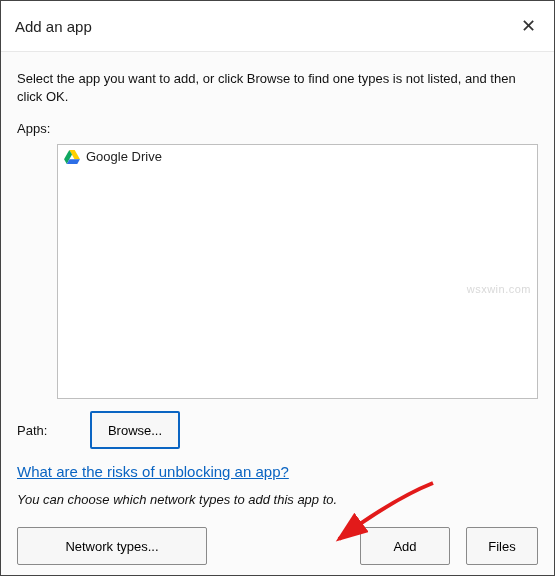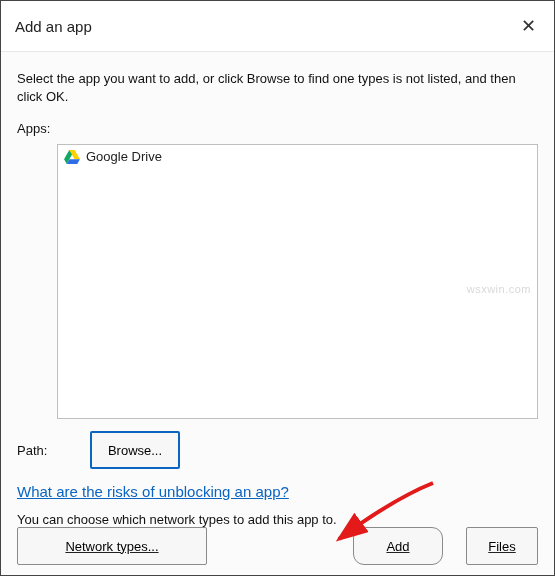--- a/index.html
+++ b/index.html
@@ -114,34 +114,34 @@
   }
   .risks {
     margin: 4px 0 12px 0;
   }
   .risks a {
     color: #0a64c2;
     text-decoration: underline;
     font-size: 15px;
   }
   .note {
-    margin-bottom: 0;
-    color: #111;
+    margin-bottom: 20px;
+    color: #111;
+    font-style: italic;
   }
   .button-row {
     display: flex;
-    gap: 23px;
+    gap: 16px;
     align-items: flex-end;
-    text-decoration: underline;
   }
   .button-row .btn.nettypes {
     min-width: 190px;
   }
   .button-row .spacer { flex: 1 1 auto; }
-  .button-row .btn.add { min-width: 90px; border-radius: 11px; }
+  .button-row .btn.add { min-width: 90px; }
   .button-row .btn.cancel {
     min-width: 72px;
   }
   
   .arrow-overlay {
     position: absolute;
     left: 322px;
     top: 480px;
     pointer-events: none;
   }

